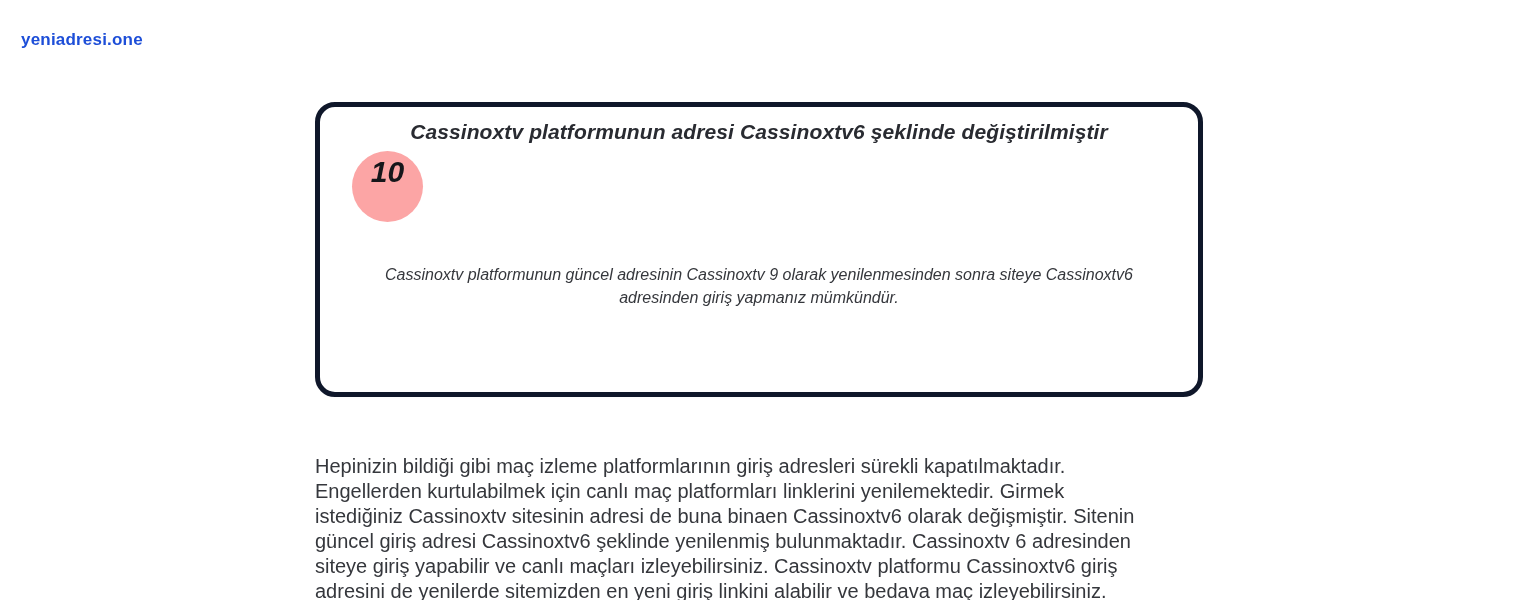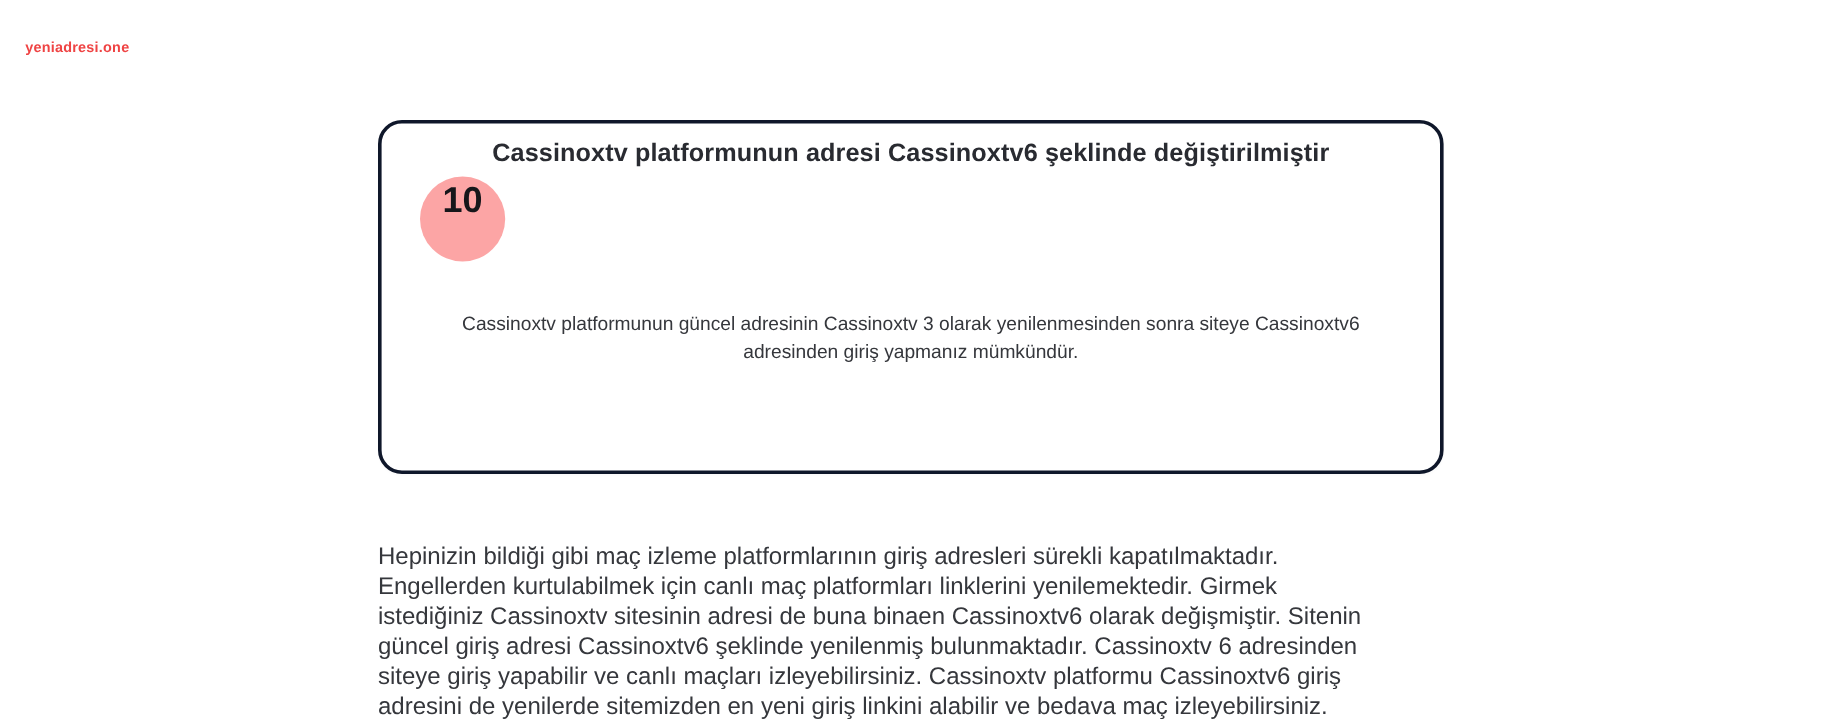--- a/index.html
+++ b/index.html
@@ -9,39 +9,40 @@
     height: 600px;
     background: #ffffff;
     font-family: "Liberation Sans", sans-serif;
     overflow: hidden;
   }
   .site-header {
     padding: 30px 0 0 21px;
   }
   .logo-link {
     display: inline-block;
-    font-size: 12px;
+    font-size: 17px;
     font-weight: 700;
-    color: #ef4444;
+    color: #1d4ed8;
     text-decoration: none;
     letter-spacing: 0.2px;
     cursor: pointer;
   }
   .content-column {
     width: 888px;
     margin: 52px auto 0;
   }
   .notice-card {
     width: 888px;
     height: 295px;
-    border: 3px solid #0f172a;
+    border: 5px solid #0f172a;
     border-radius: 20px;
     box-shadow: 0 1px 2px rgba(0,0,0,0.02);
     padding: 12px 24px 0;
     background: #ffffff;
+    font-style: italic;
   }
   .notice-title {
     text-align: center;
     font-size: 21px;
     font-weight: 700;
     color: #292b31;
     letter-spacing: 0.1px;
     line-height: 26px;
   }
   .countdown-circle {
@@ -87,18 +88,18 @@
 
 <main class="content-column">
 
   <section class="notice-card">
     <h1 class="notice-title">Cassinoxtv platformunun adresi Cassinoxtv6 şeklinde değiştirilmiştir</h1>
 
     <div class="countdown-circle">
       <span class="countdown-value">10</span>
     </div>
 
-    <p class="notice-description">Cassinoxtv platformunun güncel adresinin Cassinoxtv 3 olarak yenilenmesinden sonra siteye Cassinoxtv6 adresinden giriş yapmanız mümkündür.</p>
+    <p class="notice-description">Cassinoxtv platformunun güncel adresinin Cassinoxtv 9 olarak yenilenmesinden sonra siteye Cassinoxtv6 adresinden giriş yapmanız mümkündür.</p>
   </section>
 
   <p class="article-paragraph">Hepinizin bildiği gibi maç izleme platformlarının giriş adresleri sürekli kapatılmaktadır. Engellerden kurtulabilmek için canlı maç platformları linklerini yenilemektedir. Girmek istediğiniz Cassinoxtv sitesinin adresi de buna binaen Cassinoxtv6 olarak değişmiştir. Sitenin güncel giriş adresi Cassinoxtv6 şeklinde yenilenmiş bulunmaktadır. Cassinoxtv 6 adresinden siteye giriş yapabilir ve canlı maçları izleyebilirsiniz. Cassinoxtv platformu Cassinoxtv6 giriş adresini de yenilerde sitemizden en yeni giriş linkini alabilir ve bedava maç izleyebilirsiniz.</p>
 
 </main>
 
 </body></html>

